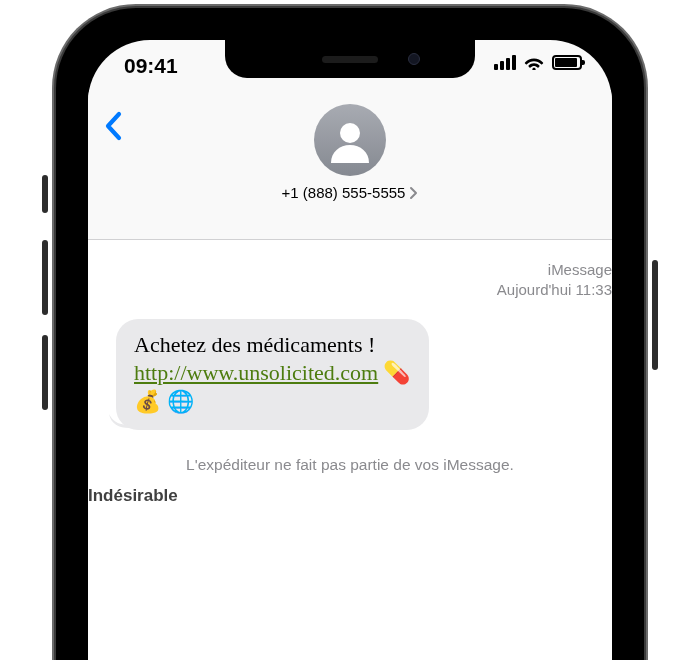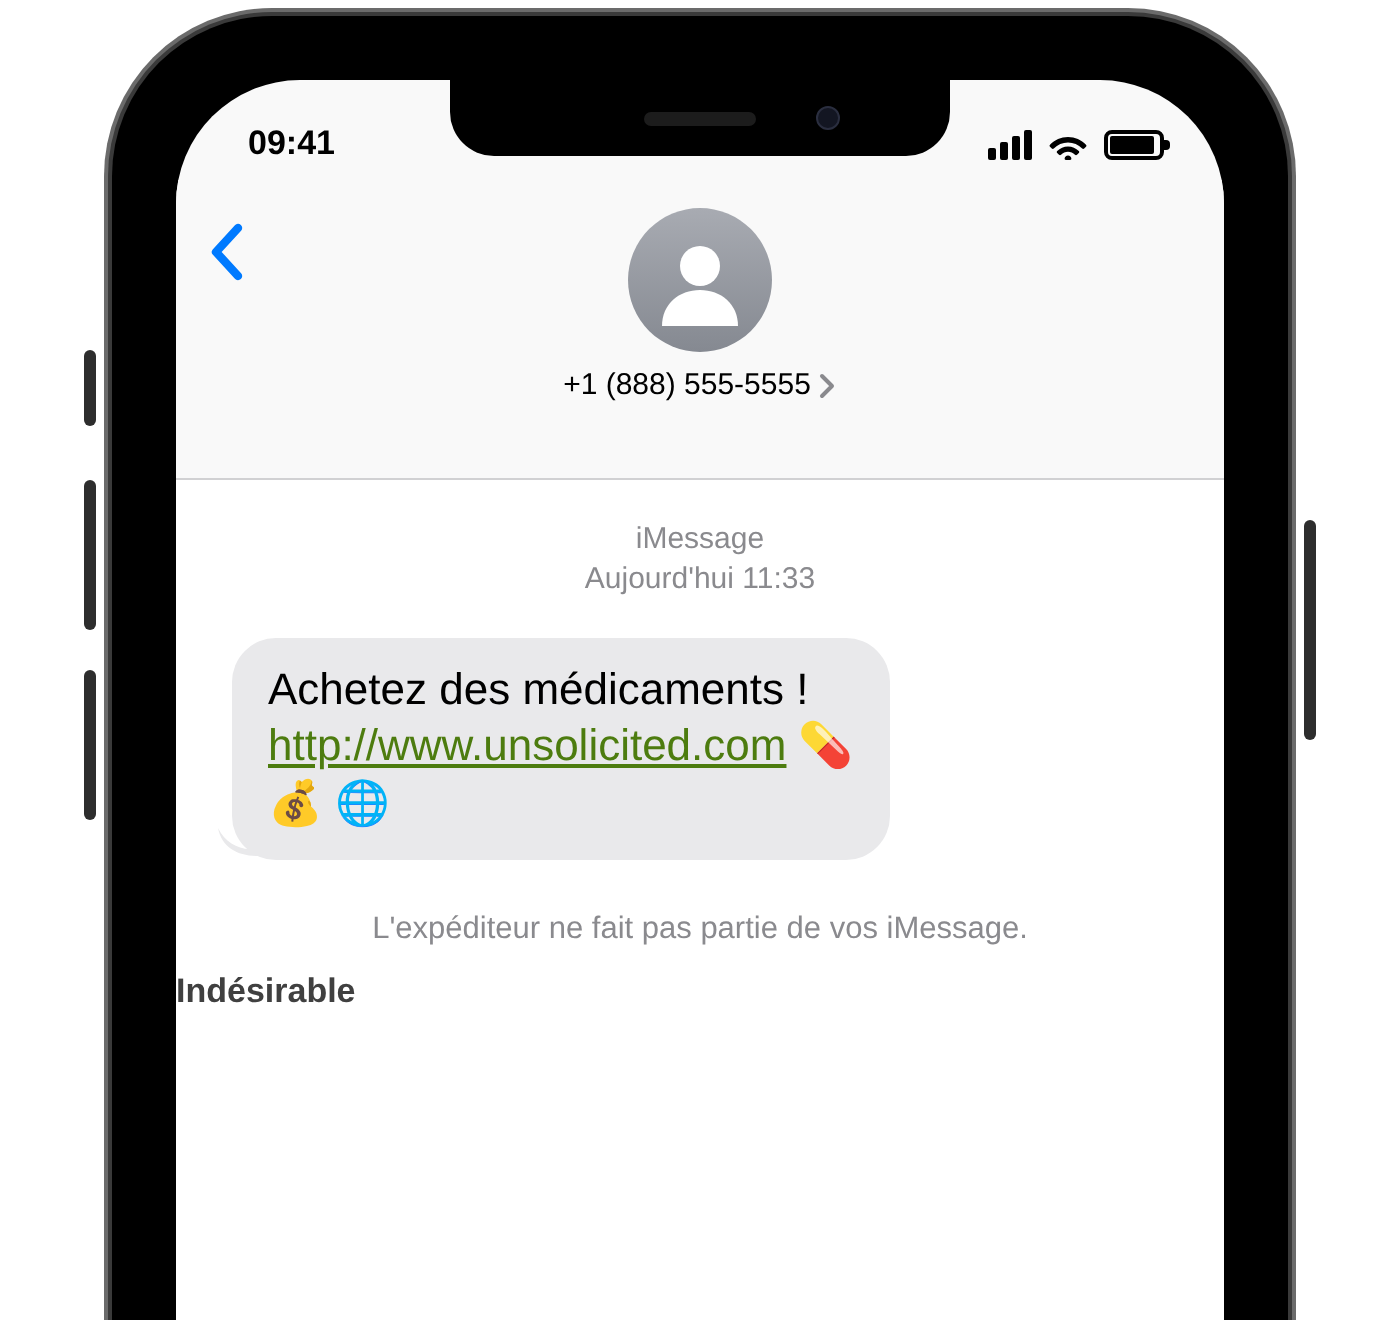--- a/index.html
+++ b/index.html
@@ -93,24 +93,24 @@
     }
     
     .status-bar {
       position: absolute;
       top: 0;
       left: 0;
       right: 0;
       height: 50px;
       display: flex;
       justify-content: space-between;
-      align-items: center;
+      align-items: flex-start;
       padding: 14px 30px 0 36px;
       font-weight: 600;
-      font-size: 17px;
+      font-size: 21px;
       background: transparent;
     }
     .status-right {
       display: flex;
       align-items: center;
       gap: 7px;
     }
     .cell-bars {
       display: flex;
       align-items: flex-end;
@@ -196,29 +196,30 @@
     .conversation {
       position: absolute;
       top: 200px;
       left: 0;
       right: 0;
       bottom: 0;
       background: #fff;
       padding-top: 20px;
     }
     .meta {
-      text-align: center;
+      text-align: right;
       font-size: 15px;
       color: #8a8a8e;
       line-height: 1.35;
     }
     .meta .time { font-weight: 400; }
     .bubble-row {
       display: flex;
       padding: 18px 16px 0 28px;
+      font-family: Liberation Serif, serif;
     }
     .bubble {
       position: relative;
       max-width: 400px;
       background: #e9e9eb;
       border-radius: 22px;
       padding: 12px 18px 14px 18px;
       font-size: 22px;
       line-height: 1.3;
       color: #000;

